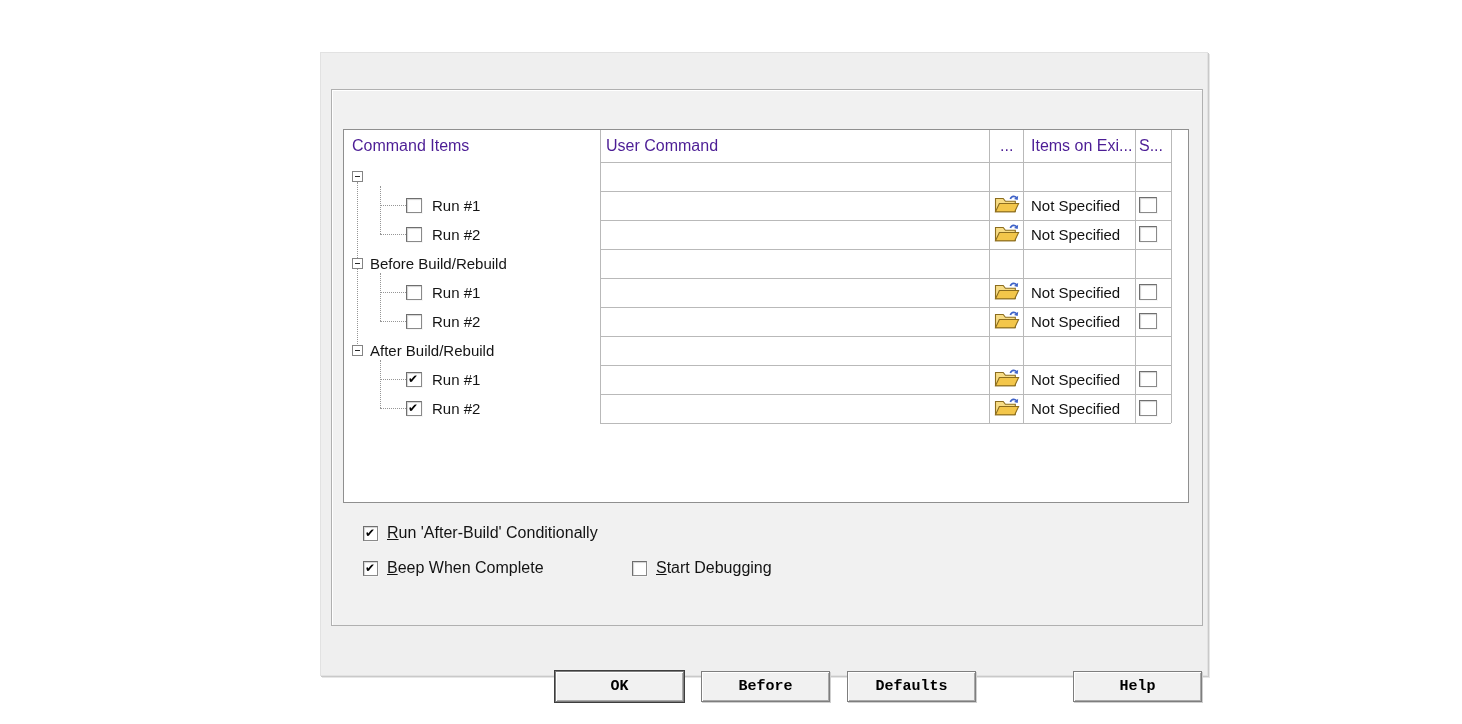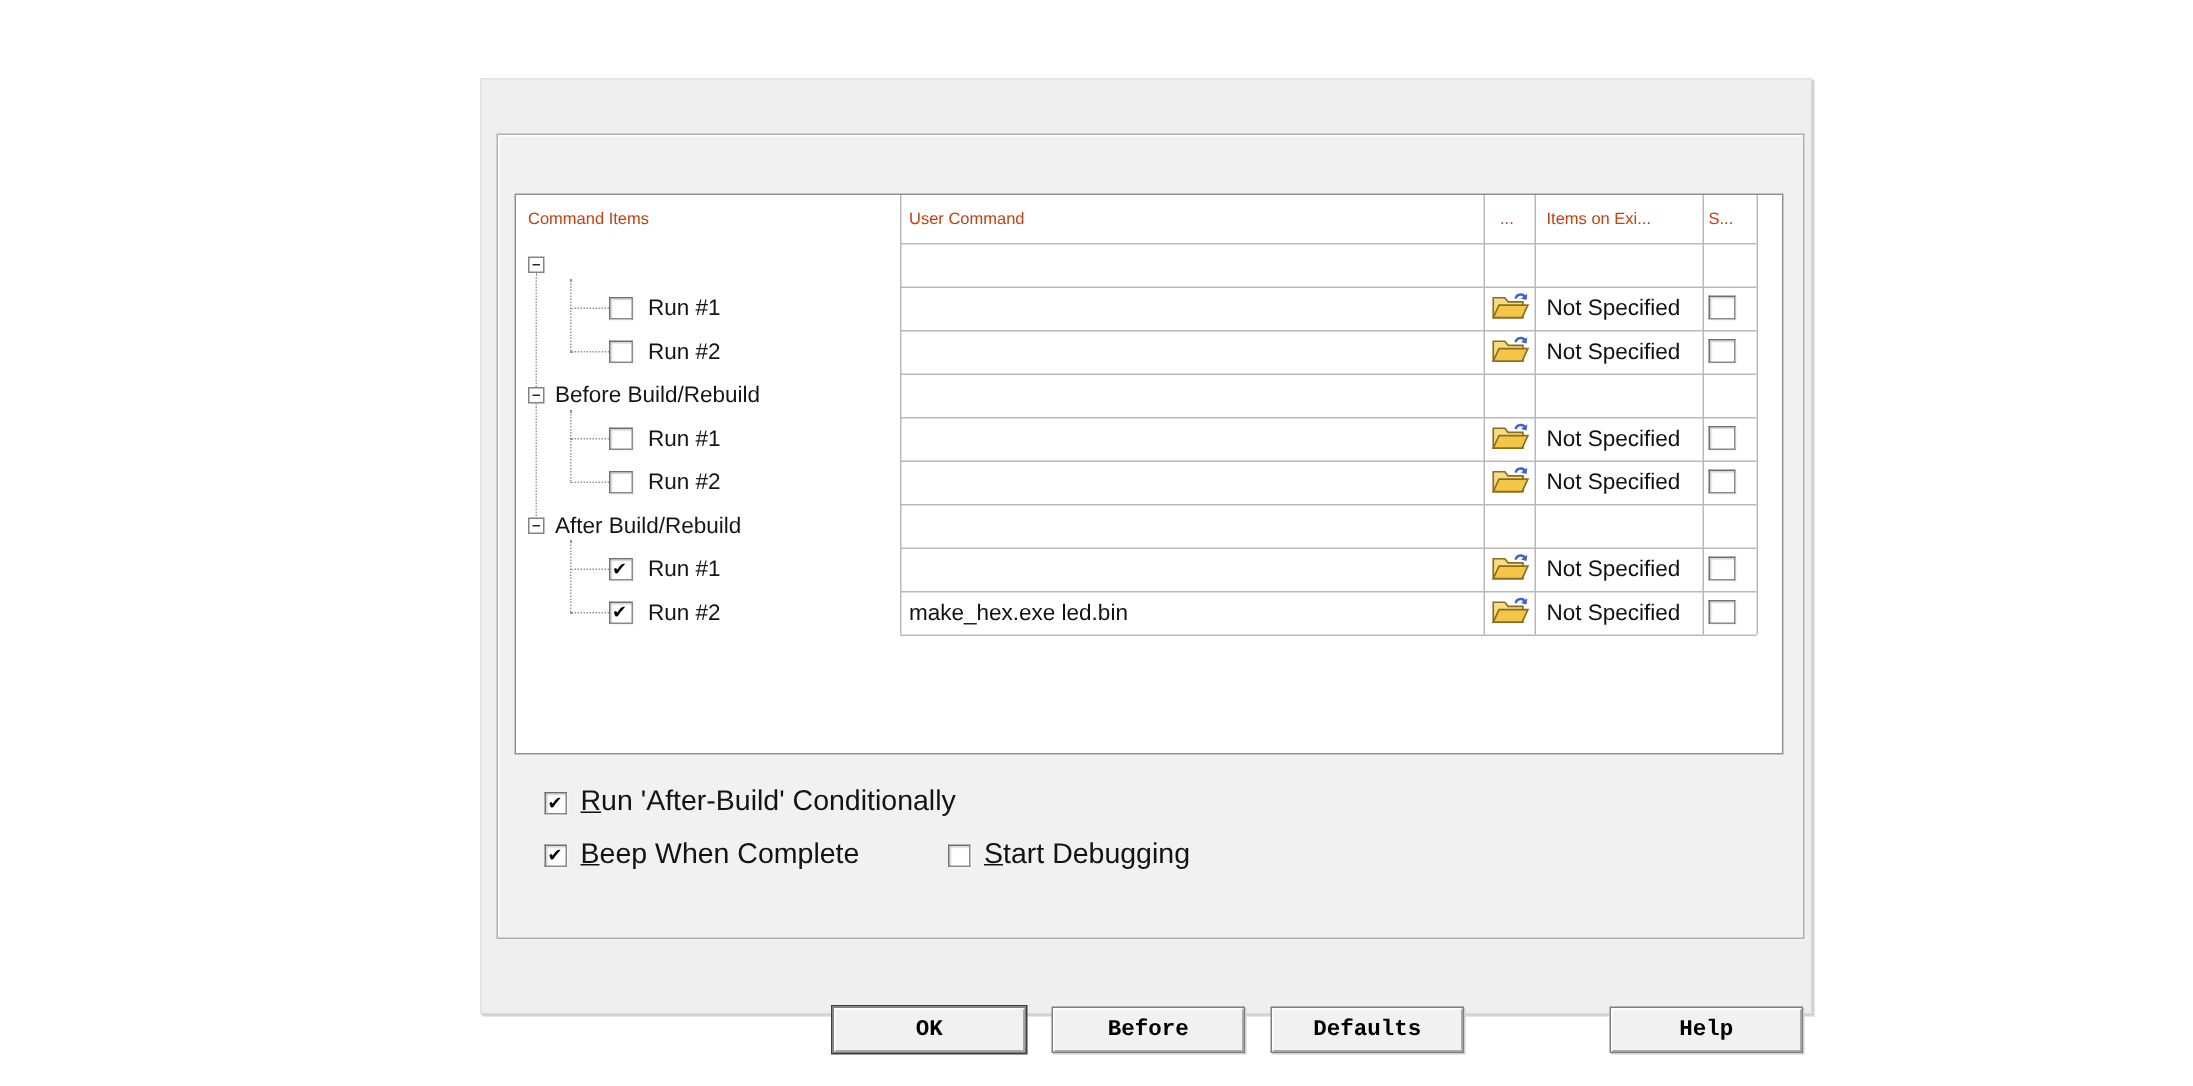--- a/index.html
+++ b/index.html
@@ -19,21 +19,21 @@
 
   
   .panel { position:absolute; left:10px; top:36px; width:872px; height:537px; background:#f1f1f1;
            border:1px solid #b0b0b0; box-shadow:inset 1px 1px 0 #ffffff; z-index:1; }
 
   
   .grid { position:absolute; left:11px; top:39px; width:846px; height:374px; background:#ffffff;
           border:1px solid #8f8f8f; font-size:15px; }
   .vline { position:absolute; top:0; width:0; height:293px; border-left:1px solid #b9b9b9; }
   .hline { position:absolute; left:256px; width:571px; height:0; border-top:1px solid #b9b9b9; }
-  .gh { position:absolute; top:0; height:32px; line-height:32px; white-space:nowrap; font-size:11px; color:#c2410c; }
+  .gh { position:absolute; top:0; height:32px; line-height:32px; white-space:nowrap; font-size:16px; color:#4c1d95; }
   .cellcmd  { position:absolute; left:262px; width:378px; height:29px; line-height:29px; white-space:nowrap; overflow:hidden; }
   .cellstop { position:absolute; left:687px; width:102px; height:29px; line-height:29px; white-space:nowrap; }
   .folderbtn { position:absolute; left:648px; width:29px; height:24px; background:transparent; border:none; cursor:pointer; padding:0; }
 
   
   .cb { position:absolute; background:#ffffff; border:1px solid #8a8a8a;
         border-top-color:#6e6e6e; border-left-color:#6e6e6e;
         box-shadow:inset 1px 1px 1px rgba(0,0,0,.18), 1px 1px 0 #f6f6f6; }
   .cb.checked::after { content:"\2714"; position:absolute; left:1px; top:-1px; font-size:12px; line-height:14px; color:#000; }
   .cb-s    { width:18px; height:16px; }
@@ -42,21 +42,21 @@
   .cb-opt.checked { position:relative; }
 
   
   .expander { position:absolute; left:8px; width:11px; height:11px; background:#fff; border:1px solid #848484; cursor:pointer; }
   .expander::after { content:""; position:absolute; left:2px; top:4px; width:5px; height:1px; background:#2a2a2a; }
   .tlabel { position:absolute; height:29px; line-height:29px; white-space:nowrap; font-size:15px; color:#151515; }
   .dot-v { position:absolute; width:0; border-left:1px dotted #969696; }
   .dot-h { position:absolute; height:0; border-top:1px dotted #969696; }
 
   
-  .opt { position:absolute; display:flex; align-items:center; gap:9px; font-size:19px; color:#131313; white-space:nowrap; }
+  .opt { position:absolute; display:flex; align-items:center; gap:9px; font-size:16px; color:#131313; white-space:nowrap; }
   .opt .ul { text-decoration:underline; }
 
   
   .btn { position:absolute; top:586px; width:129px; height:31px; background:#f1f1f1;
          border:1px solid #7e7e7e; box-shadow:inset 1px 1px 0 #ffffff, inset -1px -1px 0 #a9a9a9, 1px 1px 0 #cfcfcf;
          font:700 15px "Liberation Mono", monospace; color:#000; text-align:center; line-height:28px; cursor:pointer;margin-top:32px; }
   .btn-ok { box-shadow:inset 1px 1px 0 #ffffff, inset -1px -1px 0 #a9a9a9, 0 0 0 1px #3e3e3e; }
 </style>
 </head>
 <body>
@@ -174,21 +174,20 @@
           <path d="M22.6 2.6 L22.2 6.4 L18.8 5.4 Z" fill="#3f63c8"></path>
           <path d="M2 5 L9 5 L11 7.5 L20 7.5 L20 17 L2 17 Z" fill="#f7dc85" stroke="#8c6d1e"></path>
           <path d="M2 17 L5.5 9.5 L23 9.5 L19.5 17 Z" fill="#f3c64a" stroke="#8c6d1e"></path>
         </svg>
       </button>
       <div class="cellstop" style="top:235px">Not Specified</div>
       <div class="cb cb-s" style="left:795px; top:241px"></div>
 
       <div class="cb cb-tree checked" style="left:62px; top:271px"></div>
       <div class="tlabel" style="left:88px; top:264px">Run #2</div>
-      <div class="cellcmd" style="top:264px">make_hex.exe led.bin</div>
       <button class="folderbtn" style="top:266px">
         <svg width="27" height="22" viewBox="0 0 24 20">
           <path d="M15.5 5.5 C16.5 2.2 20.5 2.4 21.3 4.8" stroke="#3f63c8" stroke-width="1.5" fill="none"></path>
           <path d="M22.6 2.6 L22.2 6.4 L18.8 5.4 Z" fill="#3f63c8"></path>
           <path d="M2 5 L9 5 L11 7.5 L20 7.5 L20 17 L2 17 Z" fill="#f7dc85" stroke="#8c6d1e"></path>
           <path d="M2 17 L5.5 9.5 L23 9.5 L19.5 17 Z" fill="#f3c64a" stroke="#8c6d1e"></path>
         </svg>
       </button>
       <div class="cellstop" style="top:264px">Not Specified</div>
       <div class="cb cb-s" style="left:795px; top:270px"></div>

